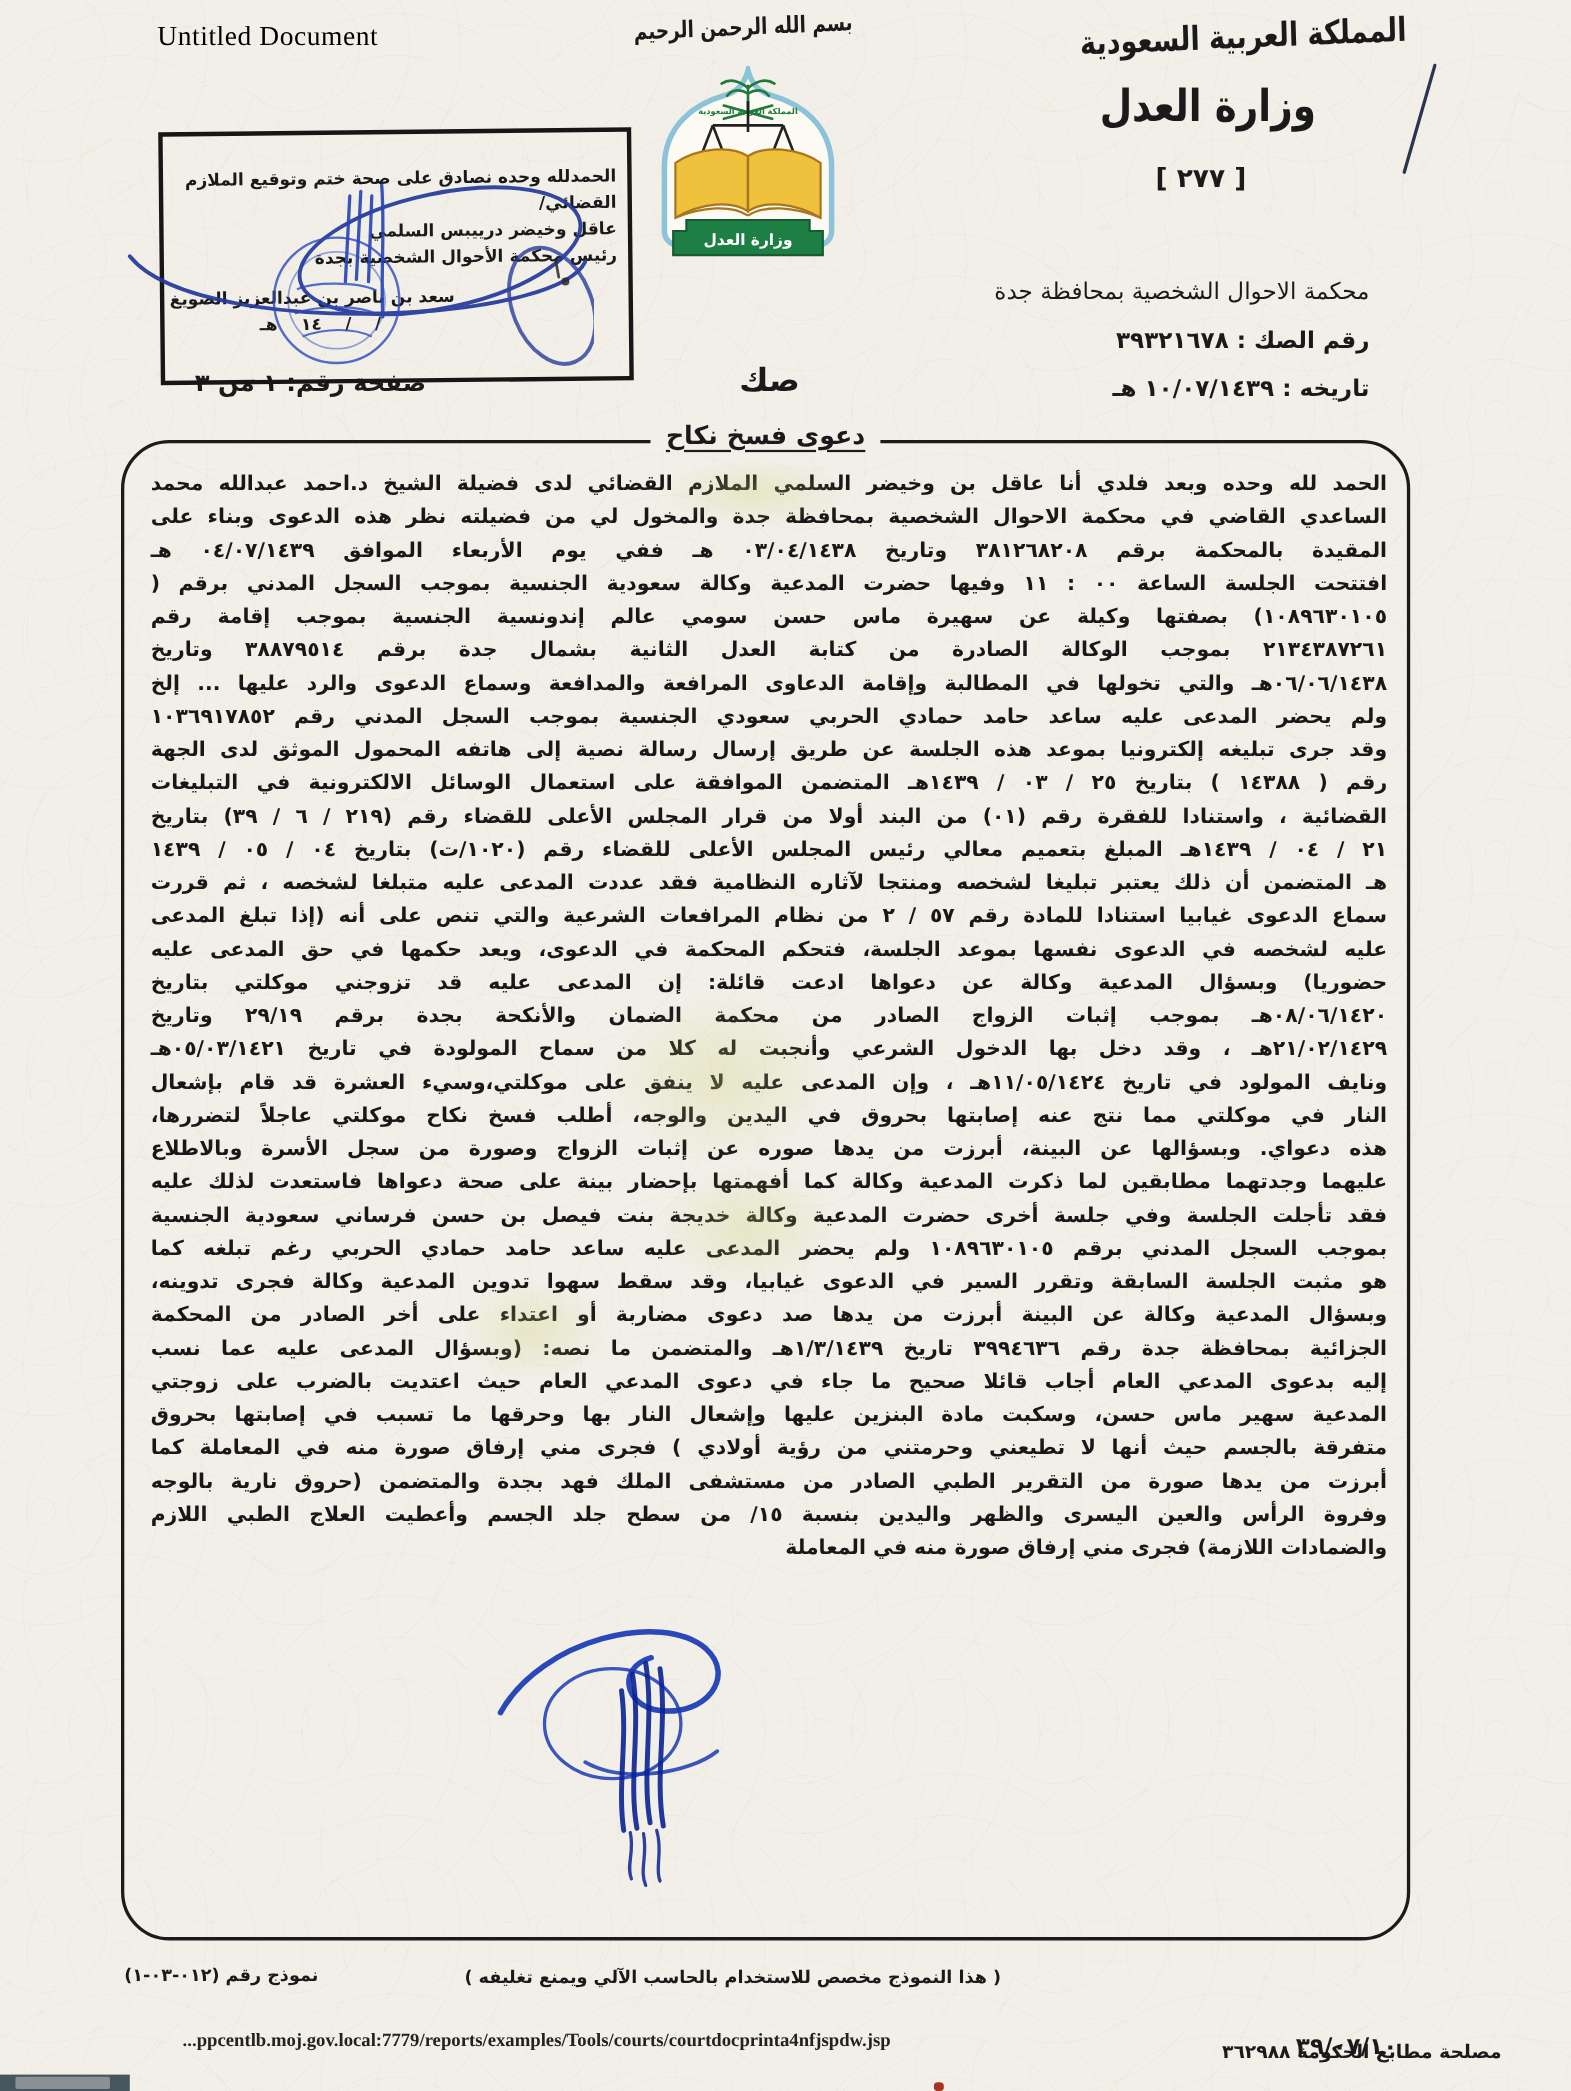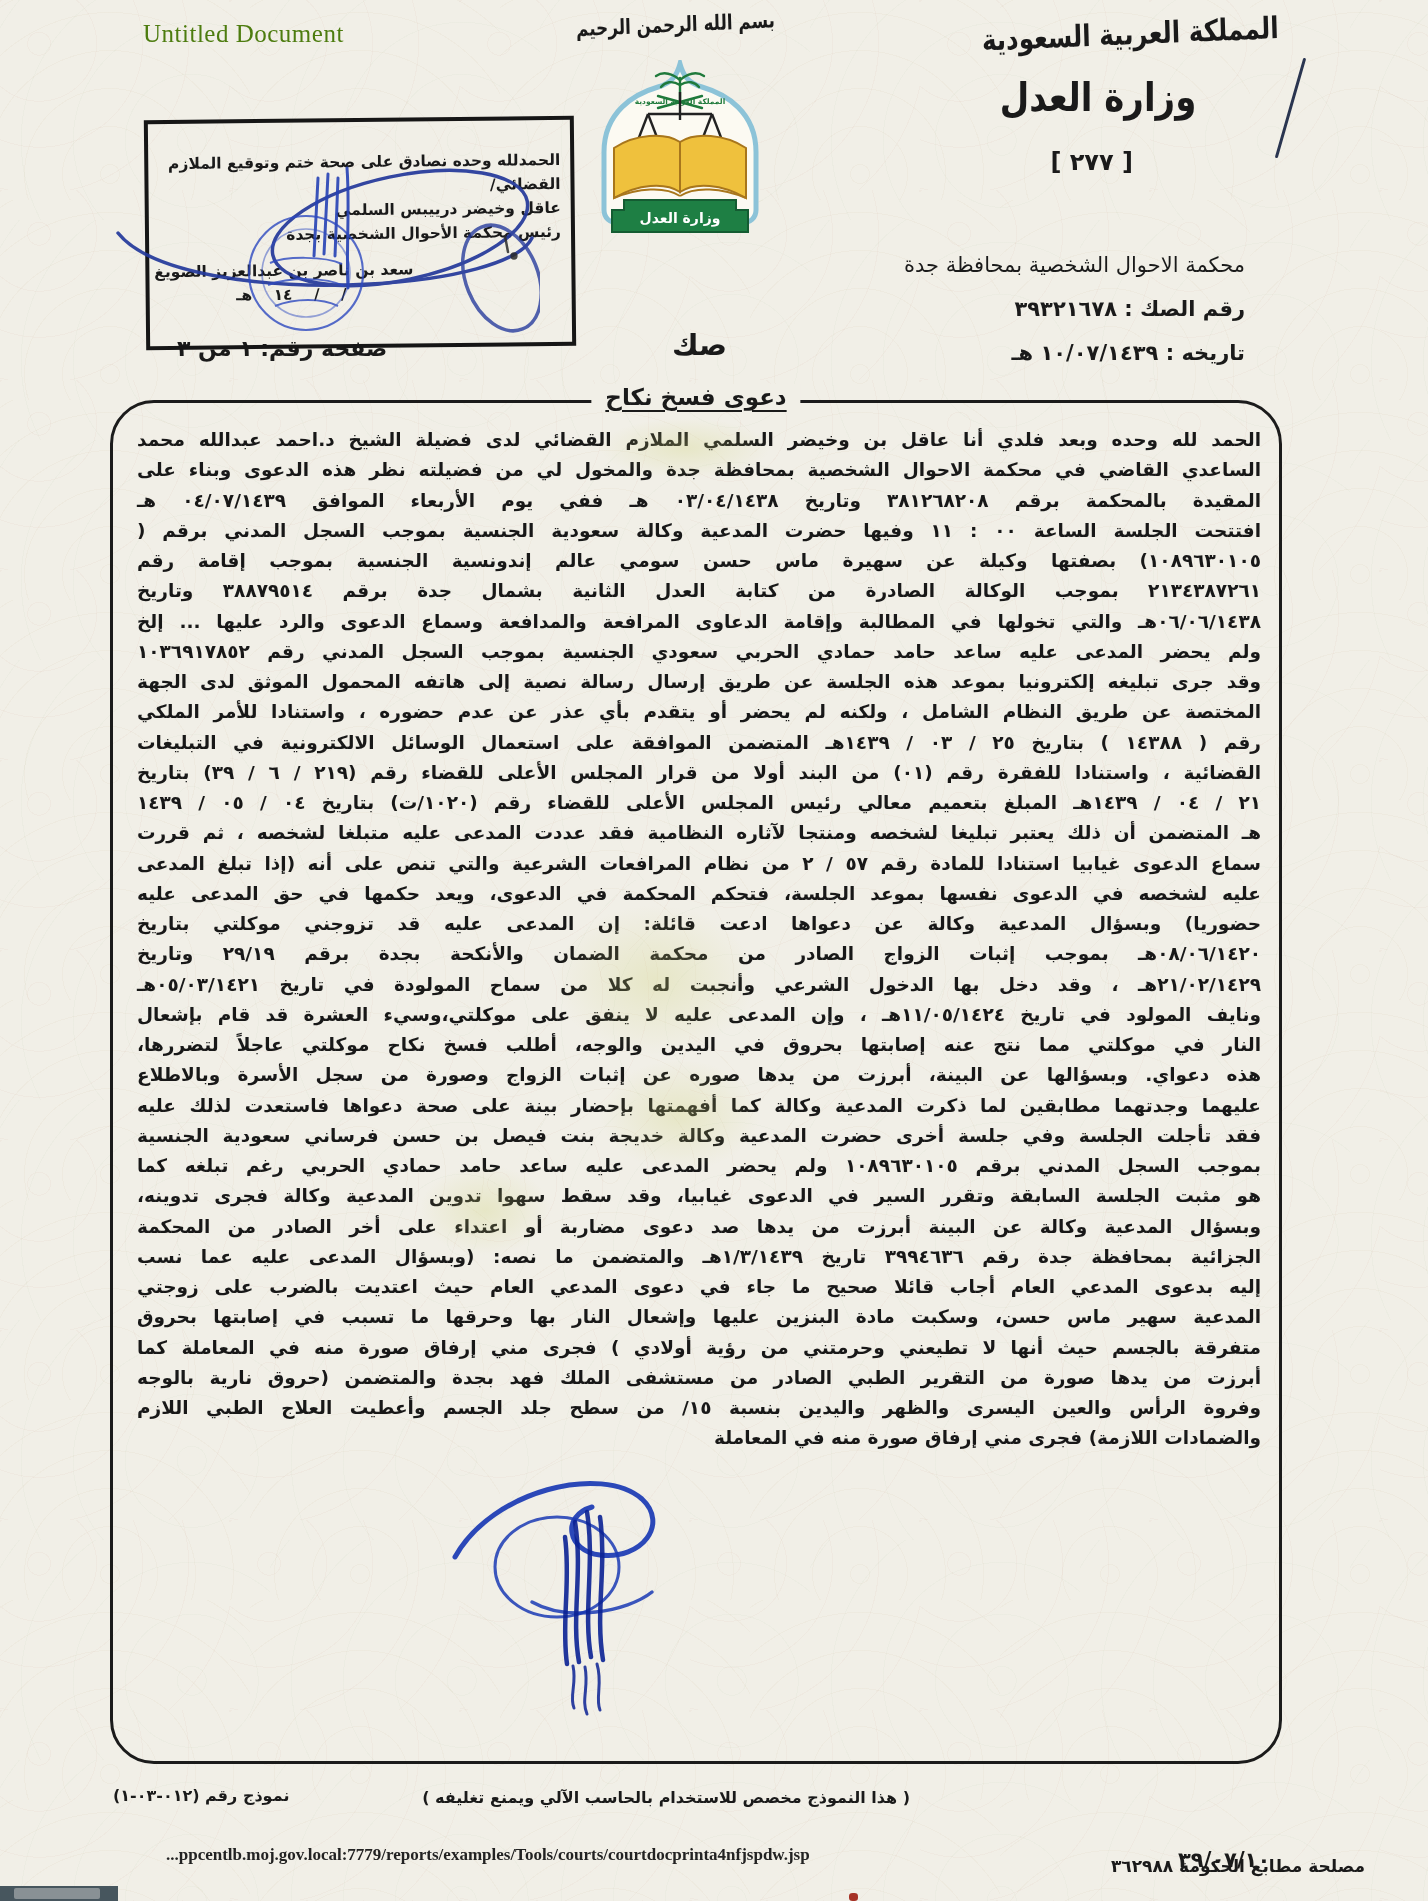--- a/index.html
+++ b/index.html
@@ -11,21 +11,21 @@
       repeating-radial-gradient(circle at 17% 23%, transparent 0 11px, rgba(190,120,110,0.05) 11px 12px, transparent 12px 46px),
       repeating-radial-gradient(circle at 71% 64%, transparent 0 14px, rgba(120,165,120,0.045) 14px 15px, transparent 15px 52px),
       repeating-radial-gradient(circle at 44% 87%, transparent 0 9px, rgba(175,140,95,0.05) 9px 10px, transparent 10px 38px);
     background-size:230px 190px,270px 220px,250px 200px;
     font-family:"DejaVu Sans",sans-serif;color:#1a1a1a;
   }
   .abs{position:absolute;}
   .ar{direction:rtl;font-family:"DejaVu Sans",sans-serif;}
   .nowrap{white-space:nowrap;}
 
-  .doc-title{left:143px;top:20px;font-family:"Liberation Serif",serif;font-size:25px;color:#4d7c0f;letter-spacing:.5px;}
+  .doc-title{left:143px;top:20px;font-family:"Liberation Serif",serif;font-size:25px;color:#000000;letter-spacing:.5px;}
 
   .bismillah{left:586px;top:12px;width:210px;text-align:center;font-size:21px;font-weight:bold;
     transform:scaleX(.8) rotate(-2deg);transform-origin:center;}
 
   .kingdom-callig{right:150px;top:10px;font-size:30px;font-weight:bold;transform:scaleX(.82) rotate(-2deg);transform-origin:right top;}
   .ministry-callig{right:232px;top:74px;font-size:40px;font-weight:bold;transform:scaleX(.85);transform-origin:right top;}
   .form-code{right:295px;top:148px;font-size:24px;font-weight:bold;}
   .pen-slash{left:1289px;top:56px;width:3px;height:104px;background:#2a3550;border-radius:2px;transform:rotate(16deg);}
 
   .court-name{right:183px;top:253px;font-size:21px;font-weight:normal;}
@@ -156,21 +156,20 @@
 
   <div class="dline">الحمد لله وحده وبعد فلدي أنا عاقل بن وخيضر السلمي الملازم القضائي لدى فضيلة الشيخ د.احمد عبدالله محمد</div>
       <div class="dline">الساعدي القاضي في محكمة الاحوال الشخصية بمحافظة جدة والمخول لي من فضيلته نظر هذه الدعوى وبناء على</div>
       <div class="dline">المقيدة بالمحكمة برقم ٣٨١٢٦٨٢٠٨ وتاريخ ٠٣/٠٤/١٤٣٨ هـ ففي يوم الأربعاء الموافق ٠٤/٠٧/١٤٣٩ هـ</div>
       <div class="dline">افتتحت الجلسة الساعة ٠٠ : ١١ وفيها حضرت المدعية وكالة سعودية الجنسية بموجب السجل المدني برقم (</div>
       <div class="dline">١٠٨٩٦٣٠١٠٥) بصفتها وكيلة عن سهيرة ماس حسن سومي عالم إندونسية الجنسية بموجب إقامة رقم</div>
       <div class="dline">٢١٣٤٣٨٧٢٦١ بموجب الوكالة الصادرة من كتابة العدل الثانية بشمال جدة برقم ٣٨٨٧٩٥١٤ وتاريخ</div>
       <div class="dline">٠٦/٠٦/١٤٣٨هـ والتي تخولها في المطالبة وإقامة الدعاوى المرافعة والمدافعة وسماع الدعوى والرد عليها ... إلخ</div>
       <div class="dline">ولم يحضر المدعى عليه ساعد حامد حمادي الحربي سعودي الجنسية بموجب السجل المدني رقم ١٠٣٦٩١٧٨٥٢</div>
       <div class="dline">وقد جرى تبليغه إلكترونيا بموعد هذه الجلسة عن طريق إرسال رسالة نصية إلى هاتفه المحمول الموثق لدى الجهة</div>
-      <div class="dline">المختصة عن طريق النظام الشامل ، ولكنه لم يحضر أو يتقدم بأي عذر عن عدم حضوره ، واستنادا للأمر الملكي</div>
       <div class="dline">رقم ( ١٤٣٨٨ ) بتاريخ ٢٥ / ٠٣ / ١٤٣٩هـ المتضمن الموافقة على استعمال الوسائل الالكترونية في التبليغات</div>
       <div class="dline">القضائية ، واستنادا للفقرة رقم (٠١) من البند أولا من قرار المجلس الأعلى للقضاء رقم (٢١٩ / ٦ / ٣٩) بتاريخ</div>
       <div class="dline">٢١ / ٠٤ / ١٤٣٩هـ المبلغ بتعميم معالي رئيس المجلس الأعلى للقضاء رقم (١٠٢٠/ت) بتاريخ ٠٤ / ٠٥ / ١٤٣٩</div>
       <div class="dline">هـ المتضمن أن ذلك يعتبر تبليغا لشخصه ومنتجا لآثاره النظامية فقد عددت المدعى عليه متبلغا لشخصه ، ثم قررت</div>
       <div class="dline">سماع الدعوى غيابيا استنادا للمادة رقم ٥٧ / ٢ من نظام المرافعات الشرعية والتي تنص على أنه (إذا تبلغ المدعى</div>
       <div class="dline">عليه لشخصه في الدعوى نفسها بموعد الجلسة، فتحكم المحكمة في الدعوى، ويعد حكمها في حق المدعى عليه</div>
       <div class="dline">حضوريا) وبسؤال المدعية وكالة عن دعواها ادعت قائلة: إن المدعى عليه قد تزوجني موكلتي بتاريخ</div>
       <div class="dline">٠٨/٠٦/١٤٢٠هـ بموجب إثبات الزواج الصادر من محكمة الضمان والأنكحة بجدة برقم ٢٩/١٩ وتاريخ</div>
       <div class="dline">٢١/٠٢/١٤٢٩هـ ، وقد دخل بها الدخول الشرعي وأنجبت له كلا من سماح المولودة في تاريخ ٠٥/٠٣/١٤٢١هـ</div>
       <div class="dline">ونايف المولود في تاريخ ١١/٠٥/١٤٢٤هـ ، وإن المدعى عليه لا ينفق على موكلتي،وسيء العشرة قد قام بإشعال</div>

